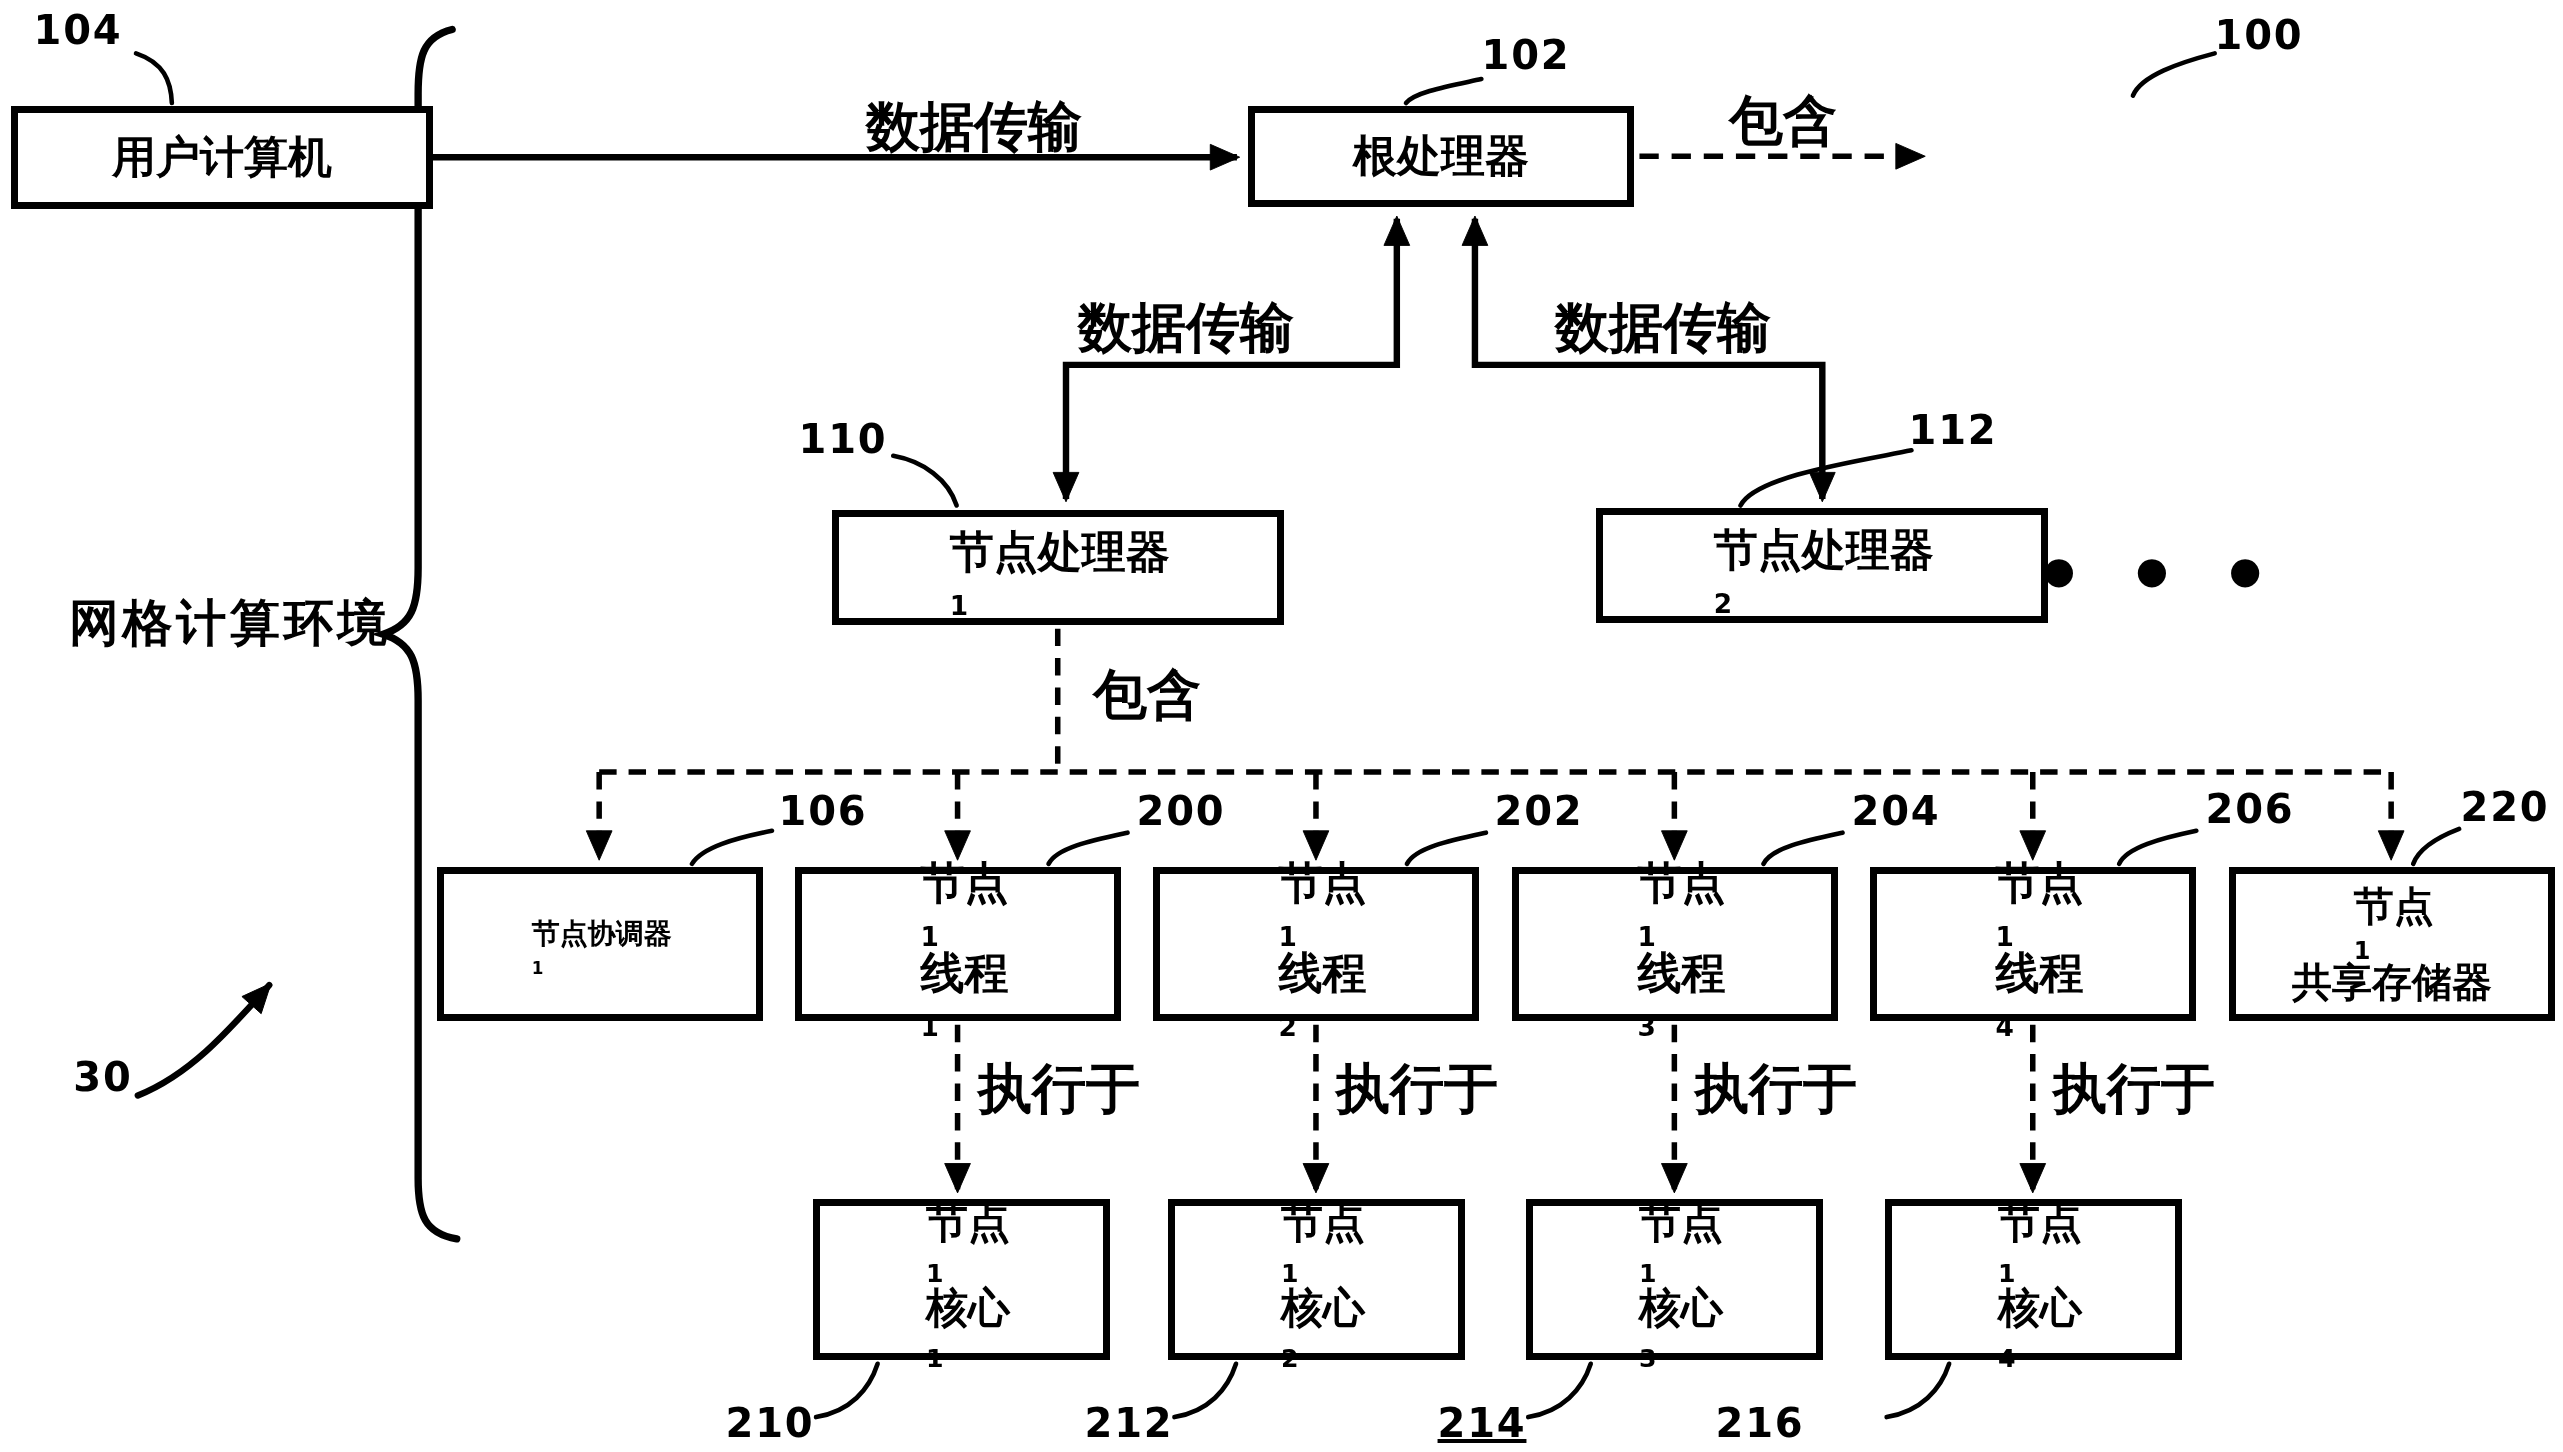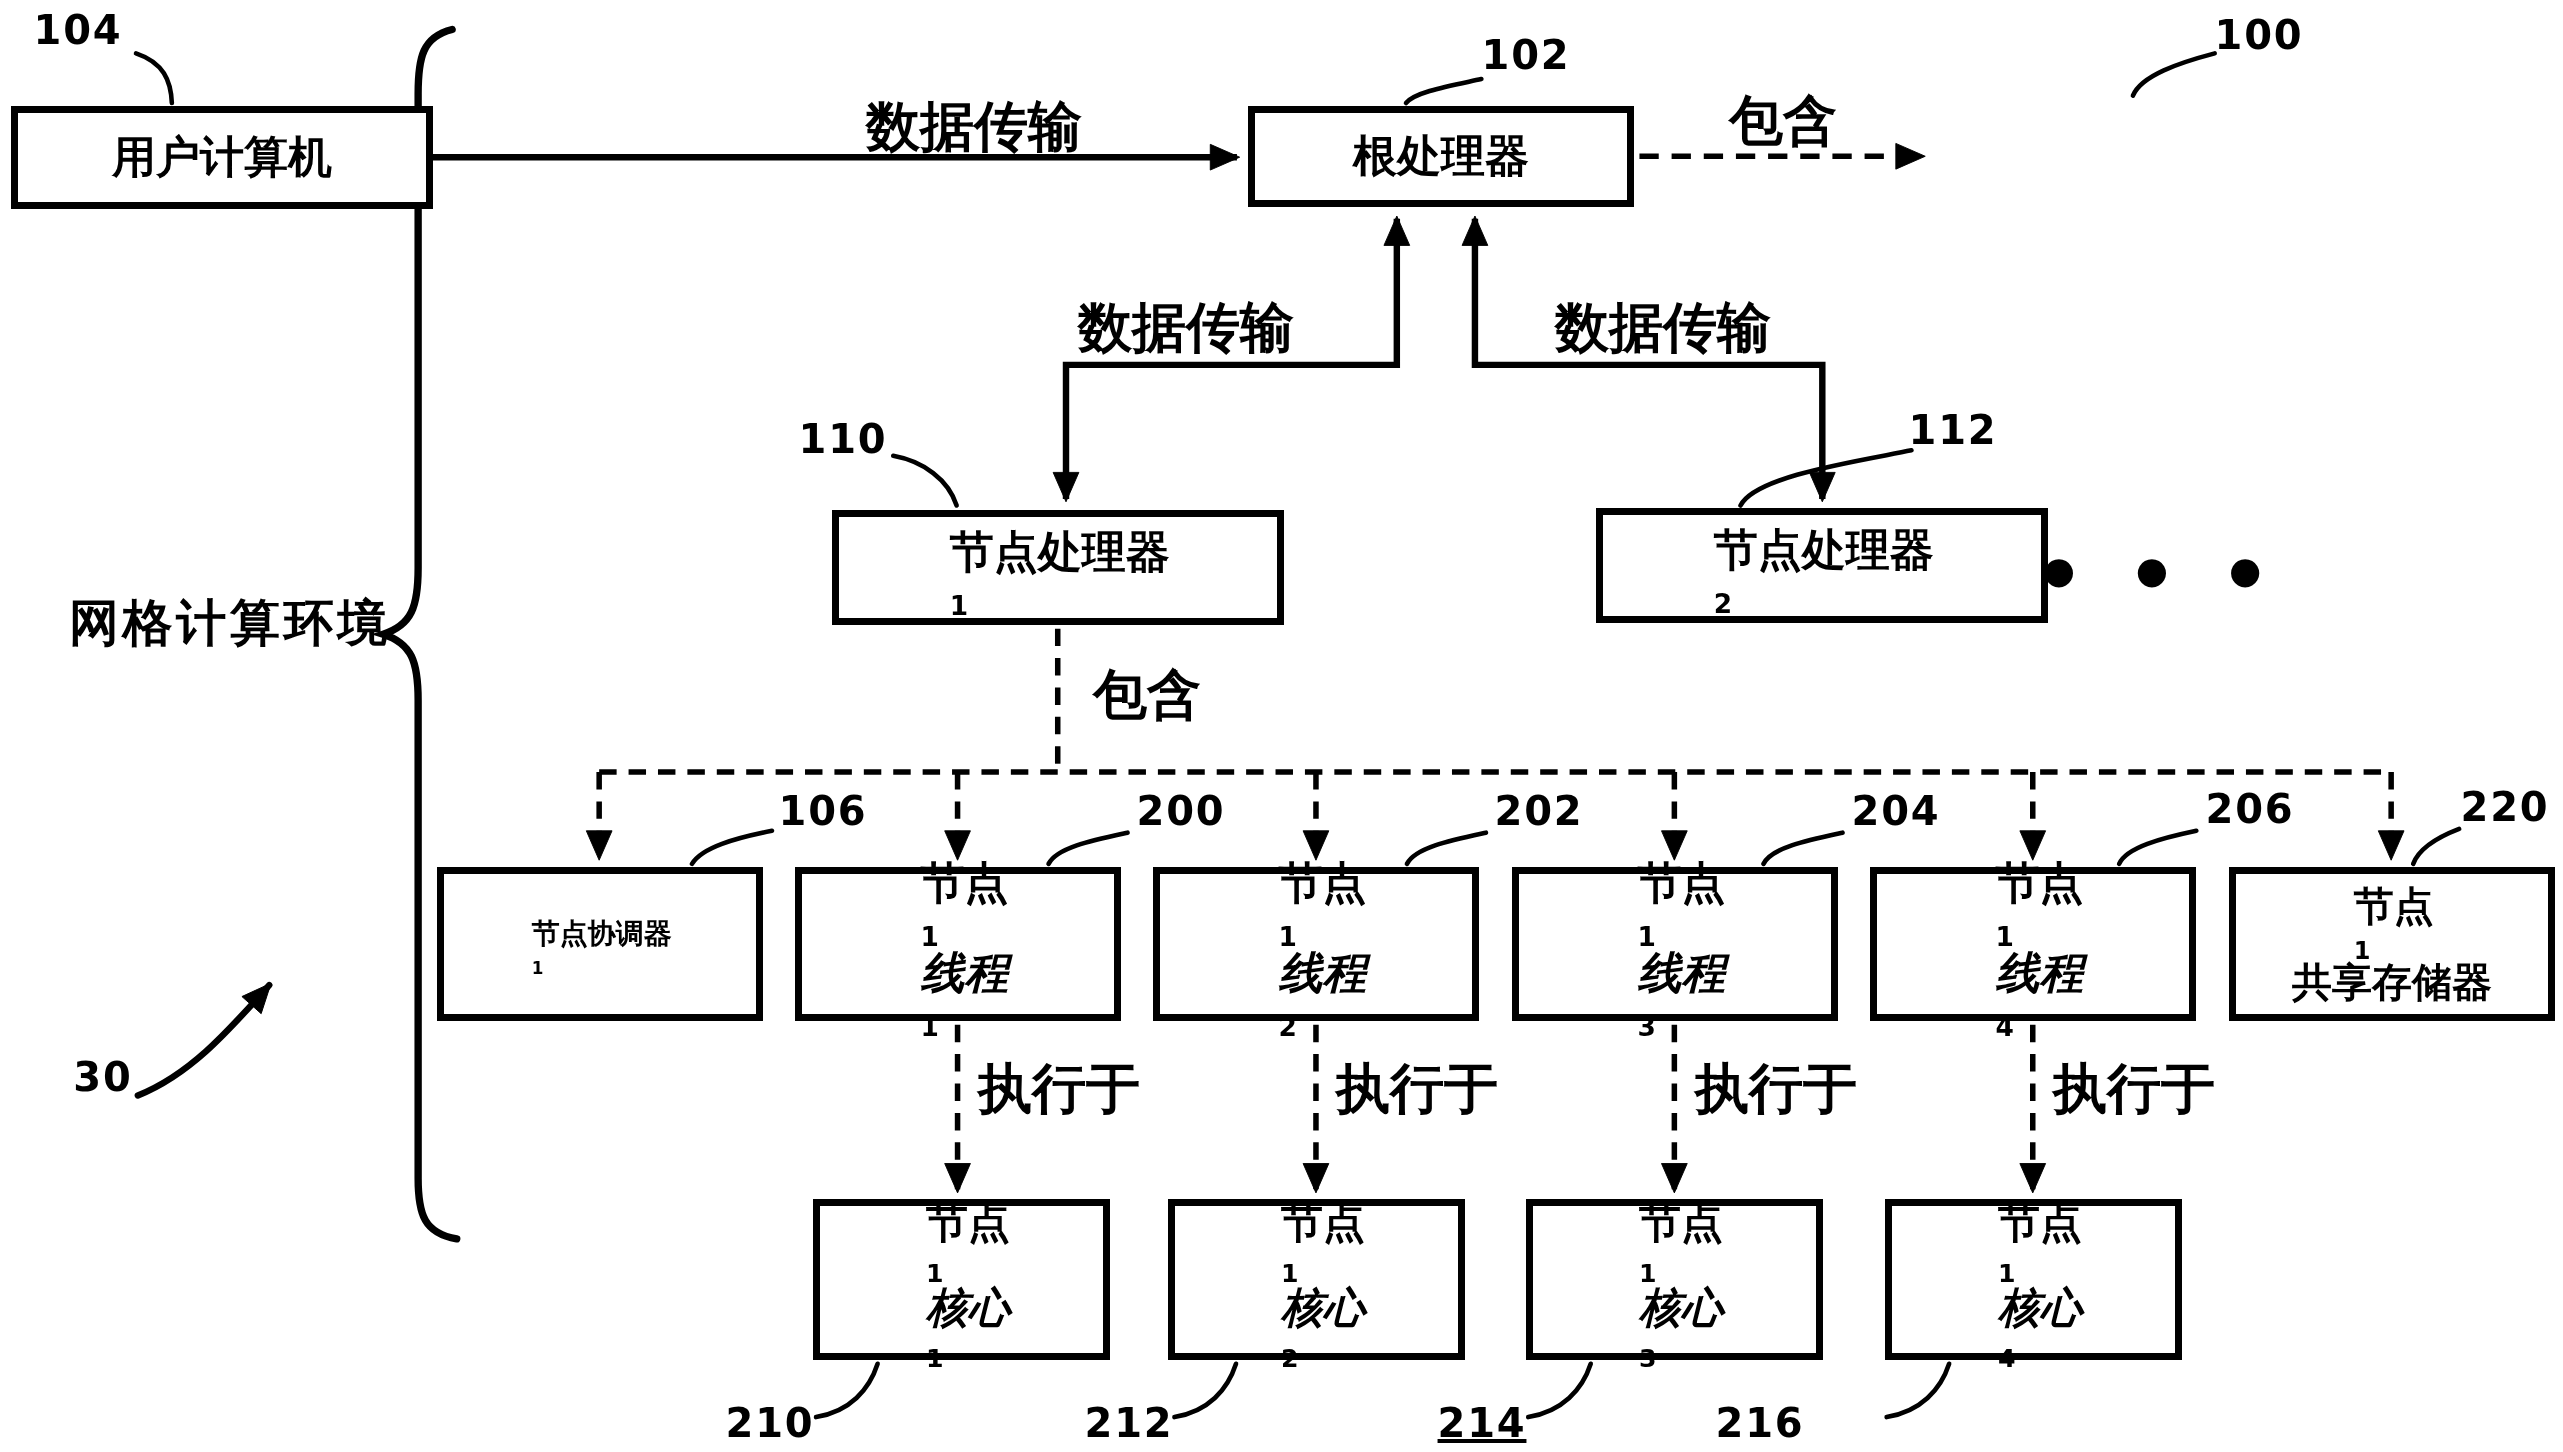--- a/index.html
+++ b/index.html
@@ -5,21 +5,21 @@
   html,body{margin:0;padding:0;background:#fff;}
   #stage{position:relative;width:2563px;height:1453px;background:#ffffff;overflow:hidden;
          font-family:"DejaVu Sans","Liberation Sans",sans-serif;color:#000;}
   #lines{position:absolute;left:0;top:0;}
   #lines path, #lines line{stroke:#000000;}
   .box{position:absolute;box-sizing:border-box;border:7.4px solid #000;background:#fff;
        display:flex;flex-direction:column;align-items:center;justify-content:center;
        font-size:44px;font-weight:bold;white-space:nowrap;}
   .box .row{display:flex;align-items:baseline;flex-direction:column;}
   .s{font-size:0.60em;position:relative;top:0.32em;margin-left:1.8px;font-weight:bold;}
-  .g{margin-left:13px;font-style:italic;}
+  .g{margin-left:13px;}
   .lbl{position:absolute;transform:translate(-50%,-50%);white-space:nowrap;}
   .ref{font-size:40px;font-weight:bold;letter-spacing:1.8px;}
   .ann{font-size:54px;font-weight:bold;}
   .env{font-size:50px;font-weight:bold;letter-spacing:3.7px;}
   .dots{font-size:37px;font-weight:bold;letter-spacing:24px;}
 </style>
 </head>
 <body>
 
 <div id="stage">

